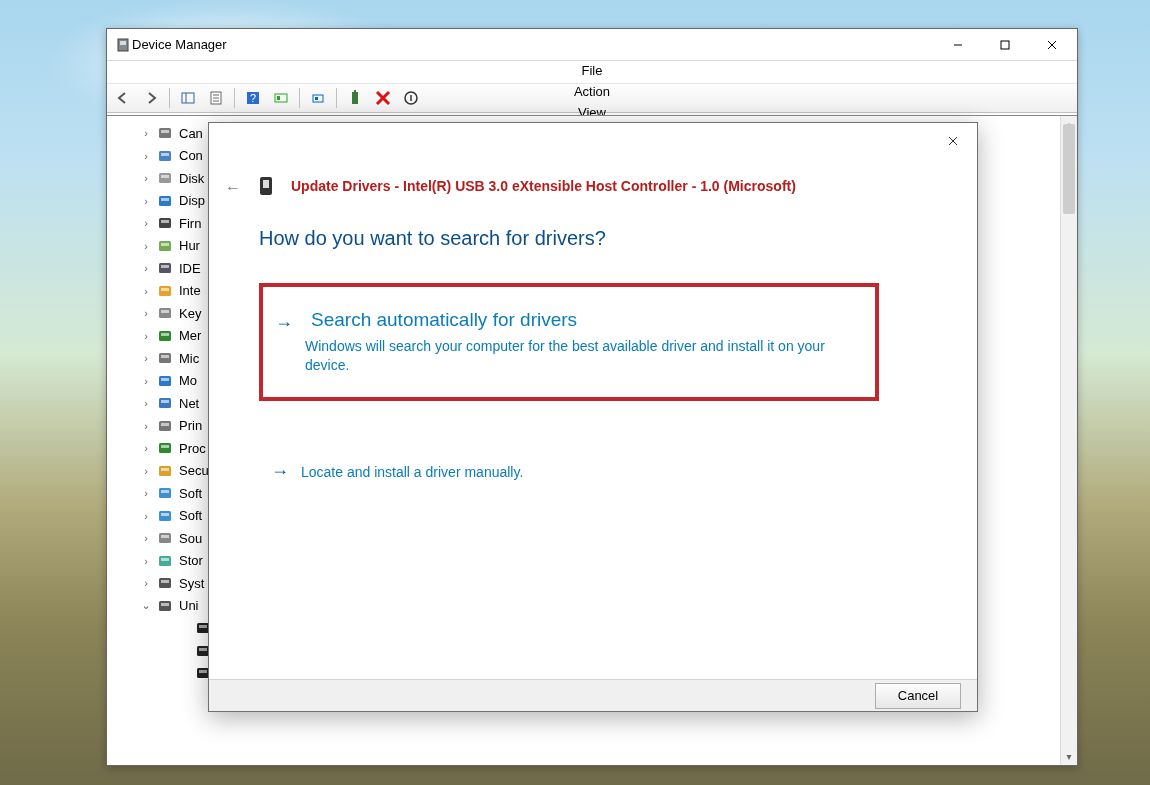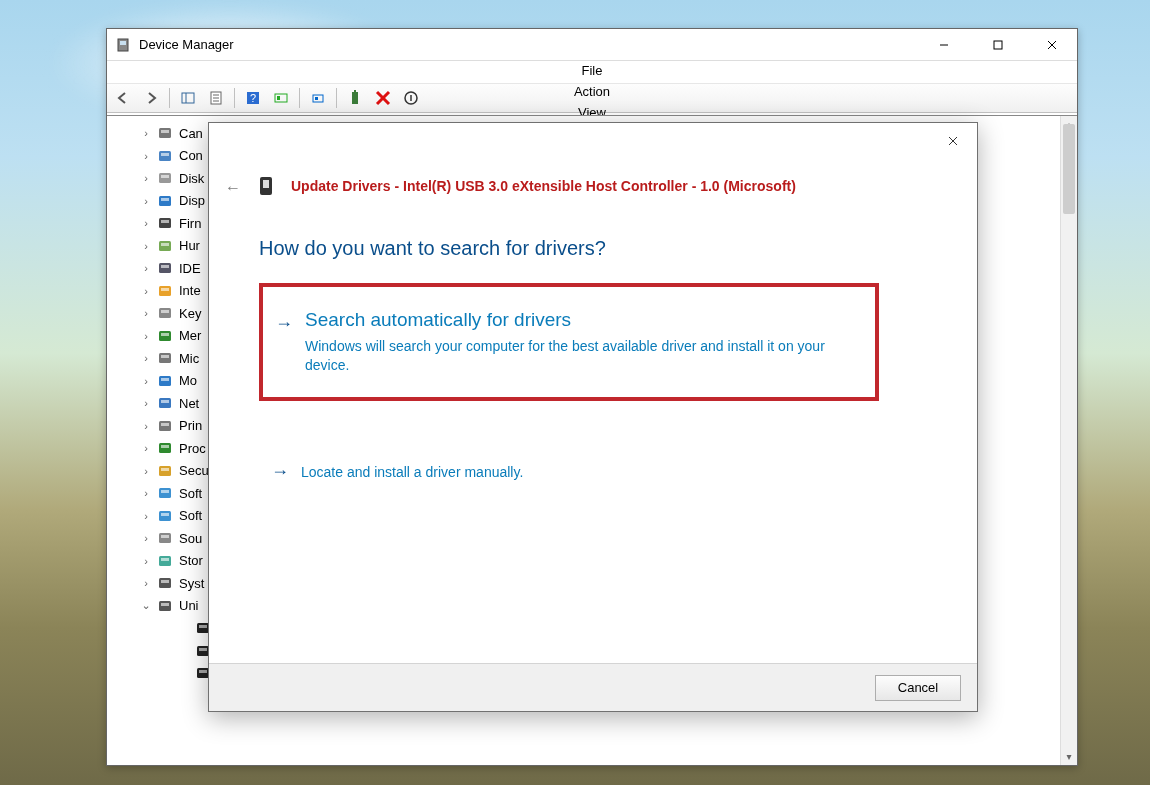--- a/index.html
+++ b/index.html
@@ -21,21 +21,21 @@
     filter: blur(8px);
     pointer-events:none;
   }
 
   
   .dm-window {
     position:absolute; left:106px; top:28px; width:972px; height:738px;
     background:#fff; border:1px solid #666; box-shadow:0 2px 8px rgba(0,0,0,.25);
   }
   .dm-titlebar {
-    height:32px; display:flex; align-items:center; gap:8px;
+    height:32px; display:flex; align-items:center; gap:1px;
     padding:0 2px 0 8px; border-bottom:1px solid #ddd;
   }
   .dm-titlebar .title { flex:1; font-size:13px; color:#000; }
   .dm-titlebar .icon { width:16px; height:16px; display:inline-block; }
   .winbtn { width:46px; height:30px; display:flex; align-items:center; justify-content:center; }
   .winbtn svg { width:10px; height:10px; }
 
   .dm-menubar {
     height:22px; display:flex; align-items:center; gap:2px; padding:0 4px;
     font-size:13px;
@@ -90,35 +90,35 @@
   .dlg-close svg { width:10px; height:10px; }
 
   .dlg-head {
     position:absolute; left:16px; top:52px; display:flex; align-items:center; gap:16px;
   }
   .dlg-back { color:#7e7e7e; font-size:16px; }
   .dlg-devicon { width:18px; height:22px; display:inline-block; }
   .dlg-title { font-size:14px; color:#b91c1c;font-weight:bold; }
 
   .dlg-question {
-    position:absolute; left:50px; top:114px;
+    position:absolute; left:50px; top:104px;
     font-size:20px; font-weight:400; color:#0a4e8b;
   }
 
   .opt {
     position:absolute; left:50px; width:620px; padding:22px 10px 22px 22px;
   }
   .opt1 { top:160px; border:4px solid #c1272d; }
   .opt2 { top:312px; }
   .opt .arrow { position:absolute; left:12px; top:24px; color:#0a4e8b; font-size:18px; }
-  .opt .opt-title { font-size:19px; color:#0a7cba; margin-left:20px; }
+  .opt .opt-title { font-size:19px; color:#0a7cba; margin-left:26px; }
   .opt .opt-desc  { font-size:14px; color:#0a7cba; margin-left:20px; margin-top:6px; max-width:560px; line-height:1.35; }
 
   .dlg-footer {
-    position:absolute; left:0; right:0; bottom:0; height:48px;
+    position:absolute; left:0; right:0; bottom:0; height:32px;
     background:#f0f0f0; border-top:1px solid #d4d4d4;
     display:flex; align-items:center; justify-content:flex-end; padding-right:16px;
   }
   .btn-cancel {
     min-width:86px; height:26px; padding:0 14px;
     background:linear-gradient(#fdfdfd,#e7e7e7);
     border:1px solid #adadad; font-size:13px; color:#000;
   }
 </style>
 </head>

